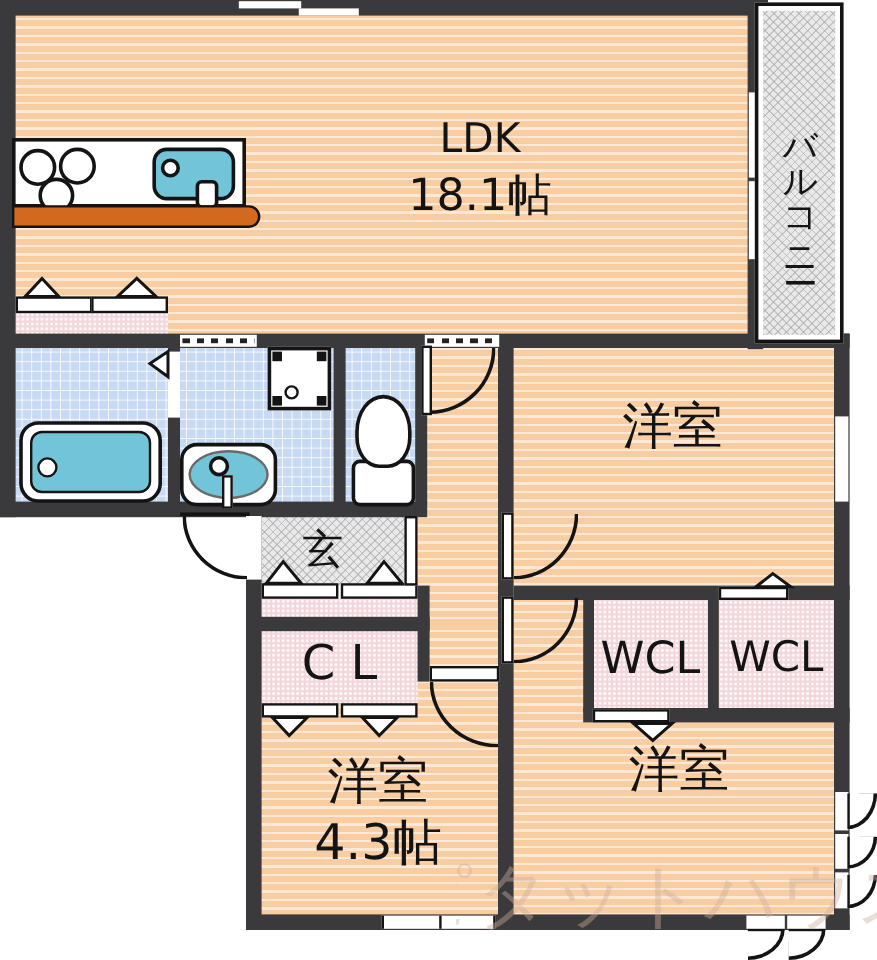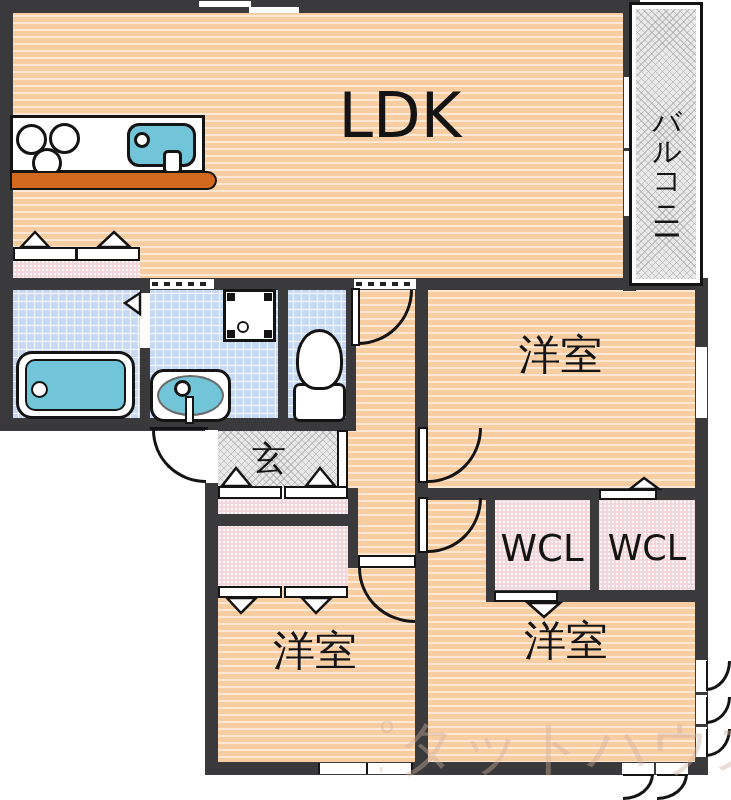--- a/index.html
+++ b/index.html
@@ -182,30 +182,33 @@
     <div class="fix round" style="left:11px;top:29px;width:12px;height:12px;border-width:2px;"></div>
   </div>
 
   <div class="fix" style="left:293px;top:383px;width:53px;height:39px;border-radius:7px;"></div>
   <div class="fix" style="left:296px;top:329px;width:47px;height:61px;border-radius:50% 50% 42% 42%;"></div>
 
   <div style="left:629px;top:2px;width:74px;height:284px;background:#fff;border:3px solid #141414;">
     <div class="hatch" style="left:4px;top:4px;width:60px;height:270px;"></div>
   </div>
 
-  <div class="lbl" style="left:330px;top:90px;width:140px;height:52px;font-size:62px;">LDK</div>
+  <div class="lbl" style="left:330px;top:90px;width:140px;height:52px;font-size:34px;">LDK</div>
+  <div class="lbl" style="left:300px;top:140px;width:200px;height:44px;font-size:37px;">18.1帖</div>
 
   <div class="lbl" style="left:644px;top:48px;width:46px;height:214px;font-size:29px;writing-mode:vertical-rl;">バルコニー</div>
 
   <div class="lbl" style="left:503px;top:331px;width:115px;height:47px;font-size:42px;">洋室</div>
 
   <div class="lbl" style="left:494px;top:526px;width:96px;height:44px;font-size:37px;">WCL</div>
   <div class="lbl" style="left:599px;top:526px;width:96px;height:44px;font-size:35px;">WCL</div>
 
+  <div class="lbl" style="left:220px;top:528px;width:126px;height:50px;font-size:40px;">C L</div>
   <div class="lbl" style="left:248px;top:437px;width:42px;height:42px;font-size:34px;">玄</div>
 
   <div class="lbl" style="left:250px;top:627px;width:130px;height:48px;font-size:42px;">洋室</div>
+  <div class="lbl" style="left:232px;top:677px;width:166px;height:50px;font-size:41px;">4.3帖</div>
 
   <div class="lbl" style="left:506px;top:617px;width:120px;height:48px;font-size:42px;">洋室</div>
 
   <div class="lbl" style="left:380px;top:703px;width:351px;height:88px;font-size:60px;color:rgba(205,175,155,.42);letter-spacing:2px;overflow:hidden;">ピタットハウス</div>
 
 </div>
 
 </body></html>

